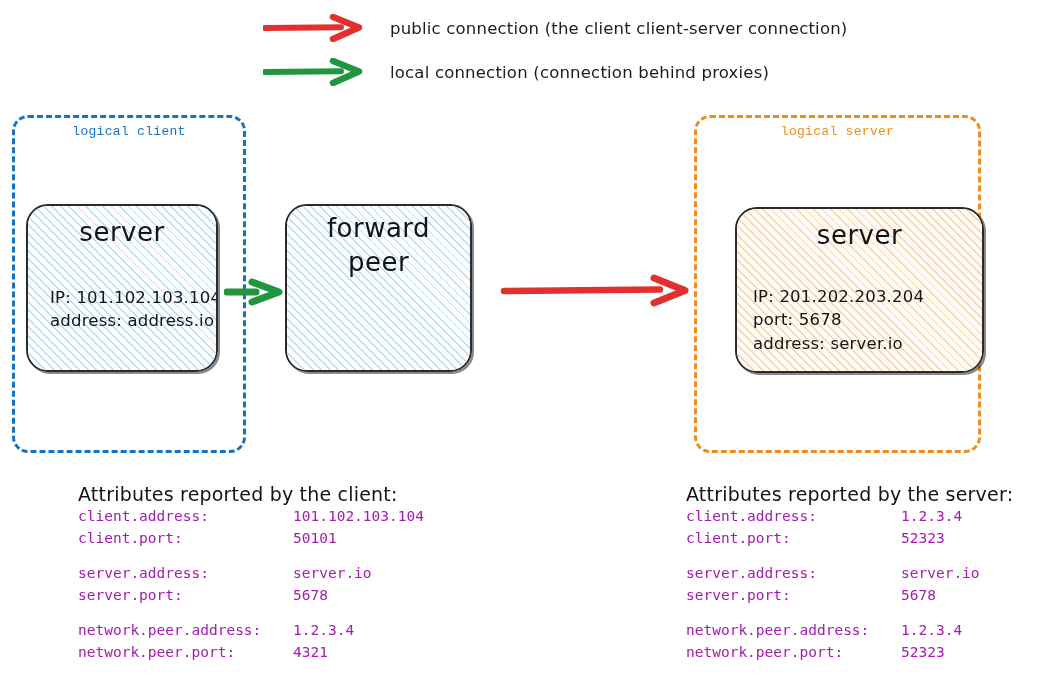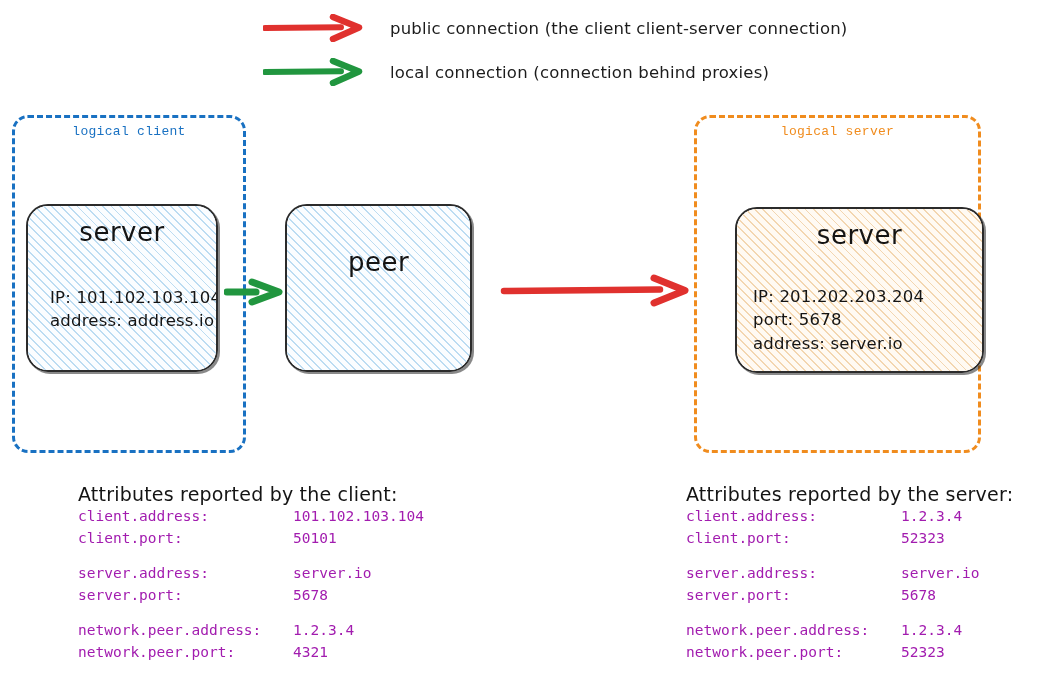--- a/index.html
+++ b/index.html
@@ -95,20 +95,21 @@
   </div>
 
   <svg class="connector" style="left:224px;top:278px;" width="62" height="28" viewBox="0 0 62 28">
     <path d="M3 14 L32 14" stroke="#21963f" stroke-width="7" stroke-linecap="round" fill="none"></path>
     <path d="M28 4 L55 14 L28 24" stroke="#21963f" stroke-width="7" stroke-linejoin="round" stroke-linecap="round" fill="none"></path>
   </svg>
 
   <div class="node blue" style="left:285px;top:204px;width:187px;height:168px;">
     <div class="hatch"></div>
     <div class="node-inner">
+      <div class="node-title" style="top:8px;">forward</div>
       <div class="node-title" style="top:42px;">peer</div>
     </div>
   </div>
 
   <svg class="connector" style="left:500px;top:274px;" width="190" height="34" viewBox="0 0 190 34">
     <path d="M4 17 L160 15.5" stroke="#e0312e" stroke-width="6.5" stroke-linecap="round" fill="none"></path>
     <path d="M154 4 L185 16.5 L154 29" stroke="#e0312e" stroke-width="7" stroke-linejoin="round" stroke-linecap="round" fill="none"></path>
   </svg>
 
   <div class="logical server" style="left:694px;top:115px;width:287px;height:338px;">

